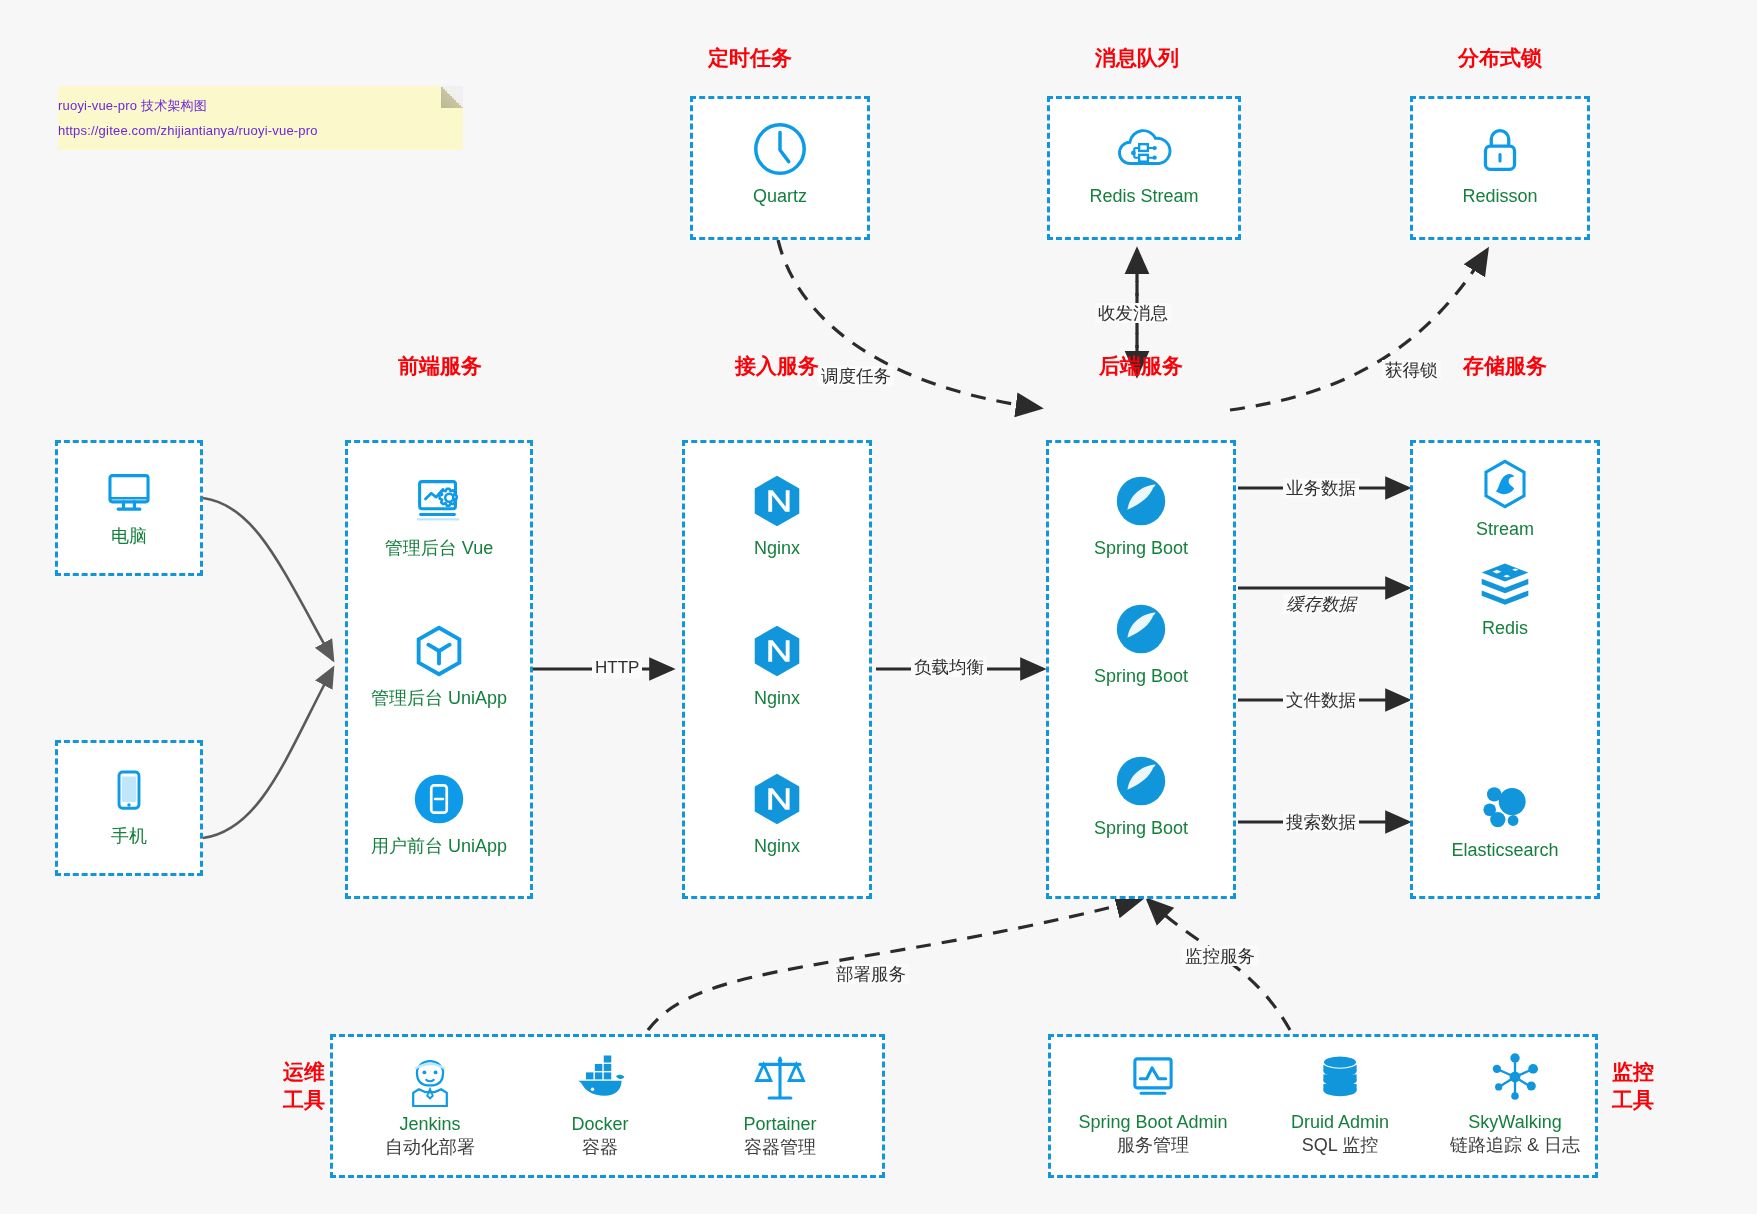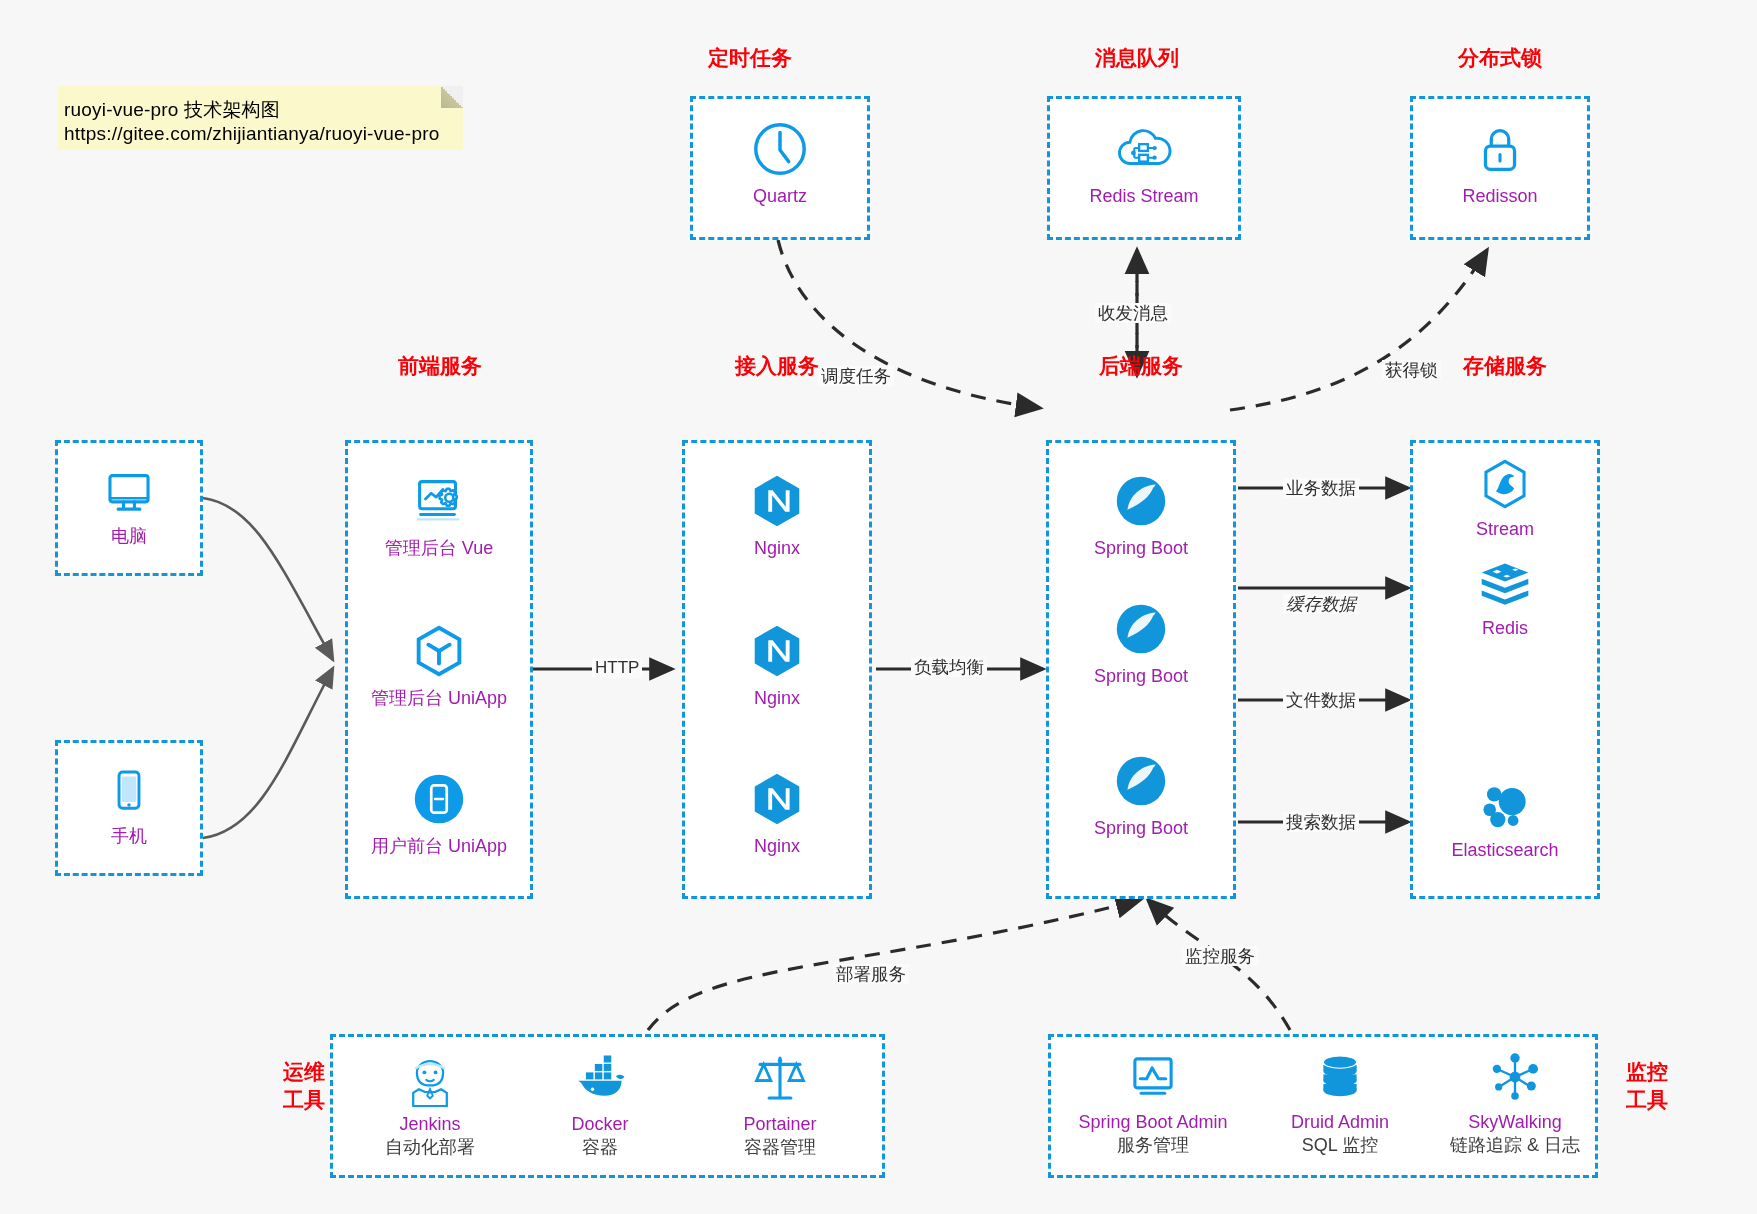--- a/index.html
+++ b/index.html
@@ -16,21 +16,21 @@
   .note{
     position:absolute;left:58px;top:86px;width:405px;height:64px;
     background:#fbf8cc;
     box-shadow:0 0 0 0 transparent;
   }
   .note .fold{
     position:absolute;right:0;top:0;width:22px;height:22px;
     background:linear-gradient(225deg,#f0f0f0 0%,#f0f0f0 50%,#c9c6a0 50%,#b9b694 100%);
   }
   .note .ln{
-    position:absolute;left:6px;color:#000000;font-size:19px;letter-spacing:.2px;
+    position:absolute;left:0;color:#6d28d9;font-size:13px;letter-spacing:.2px;
     white-space:nowrap;
   }
   .note .ln1{top:11px;}
   .note .ln2{top:37px;}
 
   
   .frame{
     position:absolute;
     border:3px dashed #1296db;
     background:#ffffff;
@@ -40,21 +40,21 @@
   .grouptitle{
     position:absolute;
     color:#fb0007;font-weight:bold;font-size:21px;
     text-align:center;white-space:nowrap;
   }
   .grouptitle.side{line-height:1.32;}
 
   
   .node{position:absolute;text-align:center;}
   .node .cap{
-    color:#a21caf;font-size:18px;line-height:1.3;white-space:nowrap;
+    color:#15803d;font-size:18px;line-height:1.3;white-space:nowrap;
     margin-top:5px;
   }
   .node .cap2{color:#3d3d3d;font-size:18px;line-height:1.3;white-space:nowrap;}
   .ico{display:block;margin:0 auto;}
 
   
   .elabel{
     position:absolute;
     background:#fbfbfb;
     color:#2f2f2f;font-size:17px;white-space:nowrap;
@@ -335,21 +335,21 @@
       <path d="M20 54 L44 54" stroke="#0d9ae8" stroke-width="3.4" stroke-linecap="round"></path>
       <path d="M14 17 L6 35 L22 35 z" fill="none" stroke="#0d9ae8" stroke-width="3"></path>
       <path d="M50 17 L42 35 L58 35 z" fill="none" stroke="#0d9ae8" stroke-width="3"></path>
       <path d="M6 35 L22 35 M42 35 L58 35" stroke="#0d9ae8" stroke-width="3"></path>
       <circle cx="32" cy="13" r="2.6" fill="#0d9ae8"></circle>
     </svg>
     <div class="cap">Portainer</div>
     <div class="cap2">容器管理</div>
   </div>
 
-  <div class="grouptitle side" style="left:1612px;top:1058px;width:70px;text-align:center;">
+  <div class="grouptitle side" style="left:1612px;top:1058px;width:70px;text-align:left;">
     <div>监控</div>
     <div>工具</div>
   </div>
   <div class="frame" style="left:1048px;top:1034px;width:550px;height:144px;"></div>
 
   <div class="node" style="left:1053px;top:1048px;width:200px;">
     <svg class="ico" width="58" height="58" viewBox="0 0 64 64">
       <rect x="12" y="12" width="40" height="32" rx="2.5" fill="none" stroke="#0d9ae8" stroke-width="3.4"></rect>
       <path d="M18 34 L25 34 L31 22 L38 34 L46 34" fill="none" stroke="#0d9ae8" stroke-width="3.4" stroke-linecap="round" stroke-linejoin="round"></path>
       <path d="M19 50 L45 50" stroke="#0d9ae8" stroke-width="3.4" stroke-linecap="round"></path>

